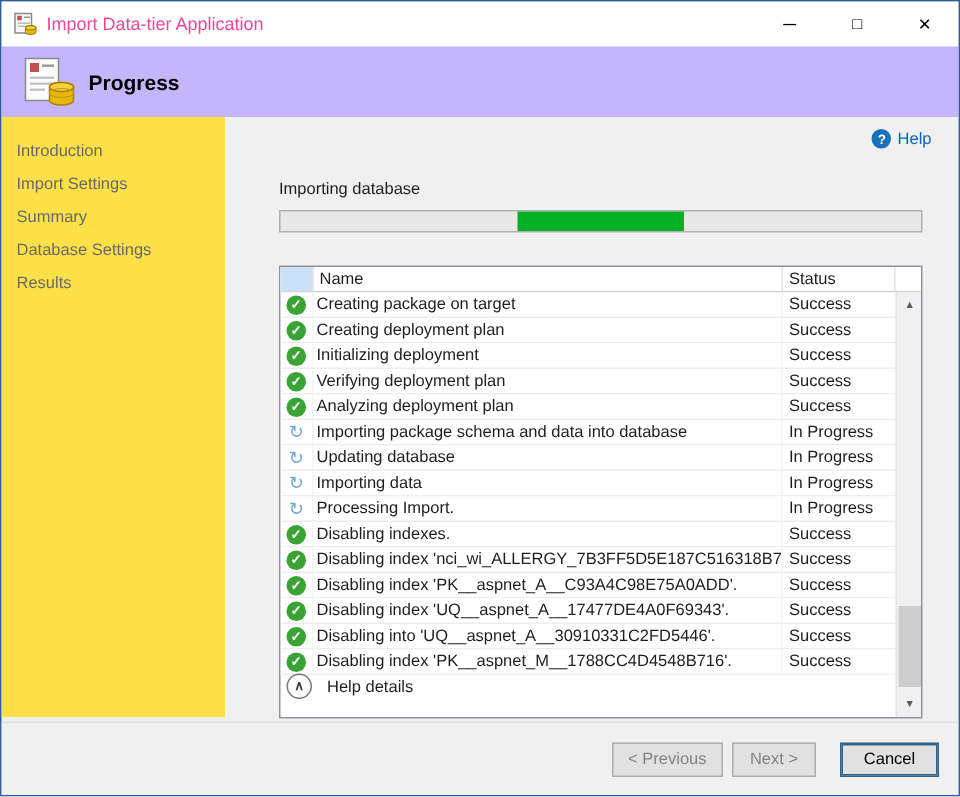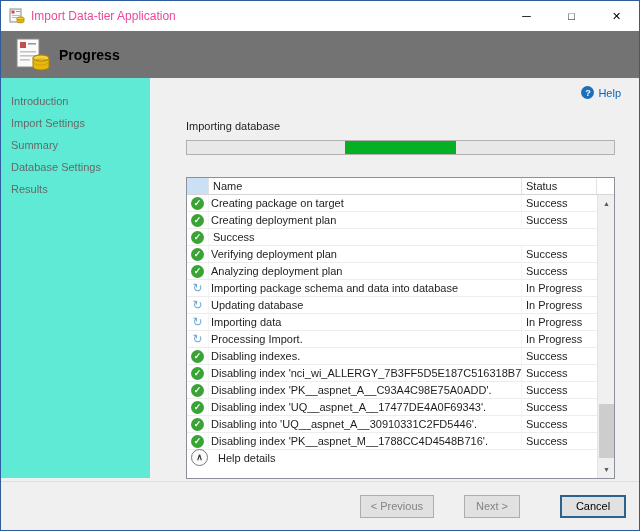--- a/index.html
+++ b/index.html
@@ -10,26 +10,26 @@
 
   
   .titlebar { position:absolute; top:0; left:0; right:0; height:30px; background:#ffffff; display:flex; align-items:center; }
   .app-icon { width:16px; height:16px; margin-left:8px; flex:0 0 auto; }
   .title-text { font-size:12px; color:#ec4899; margin-left:6px; white-space:nowrap; }
   .win-controls { margin-left:auto; display:flex; height:100%; }
   .win-btn { width:45px; height:100%; display:flex; align-items:center; justify-content:center; font-size:11px; color:#000; cursor:default; }
   .win-btn.min { font-size:12px; }
 
   
-  .header { position:absolute; top:30px; left:0; right:0; height:47px; background:#737373;text-align:center; }
+  .header { position:absolute; top:30px; left:0; right:0; height:47px; background:#c4b5fd;text-align:center; }
   .header-icon { position:absolute; left:13px; top:5px; }
   .header-title { position:absolute; left:58px; top:16px; font-size:14px; font-weight:bold; color:#000; }
 
   
-  .sidebar { position:absolute; top:77px; left:0; width:149px; bottom:52px; background:#5eead4; padding:15px 0 0 10px; }
+  .sidebar { position:absolute; top:77px; left:0; width:149px; bottom:52px; background:#fde047; padding:15px 0 0 10px; }
   .side-item { font-size:11px; color:#696969; height:22px; line-height:16px; cursor:default; }
 
   
   .main { position:absolute; top:77px; left:170px; right:0; bottom:49px; background:#f0f0f0; }
 
   .help-link { position:absolute; top:8px; right:18px; display:flex; align-items:center; gap:4px; cursor:pointer; }
   .help-circle { width:13px; height:13px; border-radius:50%; background:#1c6fba; color:#fff; font-size:9px; font-weight:bold;
                  display:flex; align-items:center; justify-content:center; }
   .help-text { font-size:11px; color:#0563c1; }
 
@@ -67,21 +67,21 @@
   .scroll-thumb { position:absolute; left:1px; width:15px; top:74%; height:19%; background:#cdcdcd; }
 
   
   .details-toggle { position:absolute; left:20px; top:371px; display:flex; align-items:center; gap:10px; cursor:pointer; }
   .details-circle { width:17px; height:17px; border-radius:50%; border:1px solid #7a7a7a; background:#fcfcfc; color:#3c3c3c;
                     display:flex; align-items:center; justify-content:center; font-size:9px; font-weight:bold; padding-bottom:2px; }
   .details-label { font-size:11px; color:#1e1e1e; }
 
   
   .footer { position:absolute; left:0; right:0; bottom:0; height:49px; background:#f0f0f0; border-top:1px solid #dfdfdf;
-            display:flex; align-items:center; justify-content:flex-end; padding-right:13px;gap:24px; }
+            display:flex; align-items:center; justify-content:flex-end; padding-right:13px; }
   .btn { height:23px; min-width:66px; padding:0 10px; font-size:11px; font-family:"Liberation Sans", sans-serif;
          background:#e1e1e1; border:1px solid #adadad; color:#000; cursor:default; }
   .btn.disabled { color:#838383; }
   .btn-prev { margin-right:6px; min-width:68px; }
   .btn-next { margin-right:16px; min-width:56px; }
   .btn-cancel { border:1px solid #2c628b; outline:1px solid #2c628b; outline-offset:-2px; }
 </style>
 </head>
 <body>
 
@@ -162,20 +162,21 @@
               <span class="task-icon icon-success">✓</span>
             </span>
     <span class="cell name-cell">Creating deployment plan</span>
     <span class="cell status-cell">Success</span>
   </div>
 
   <div class="trow">
     <span class="cell icon-cell">
               <span class="task-icon icon-success">✓</span>
             </span>
+    <span class="cell name-cell">Initializing deployment</span>
     <span class="cell status-cell">Success</span>
   </div>
 
   <div class="trow">
     <span class="cell icon-cell">
               <span class="task-icon icon-success">✓</span>
             </span>
     <span class="cell name-cell">Verifying deployment plan</span>
     <span class="cell status-cell">Success</span>
   </div>

